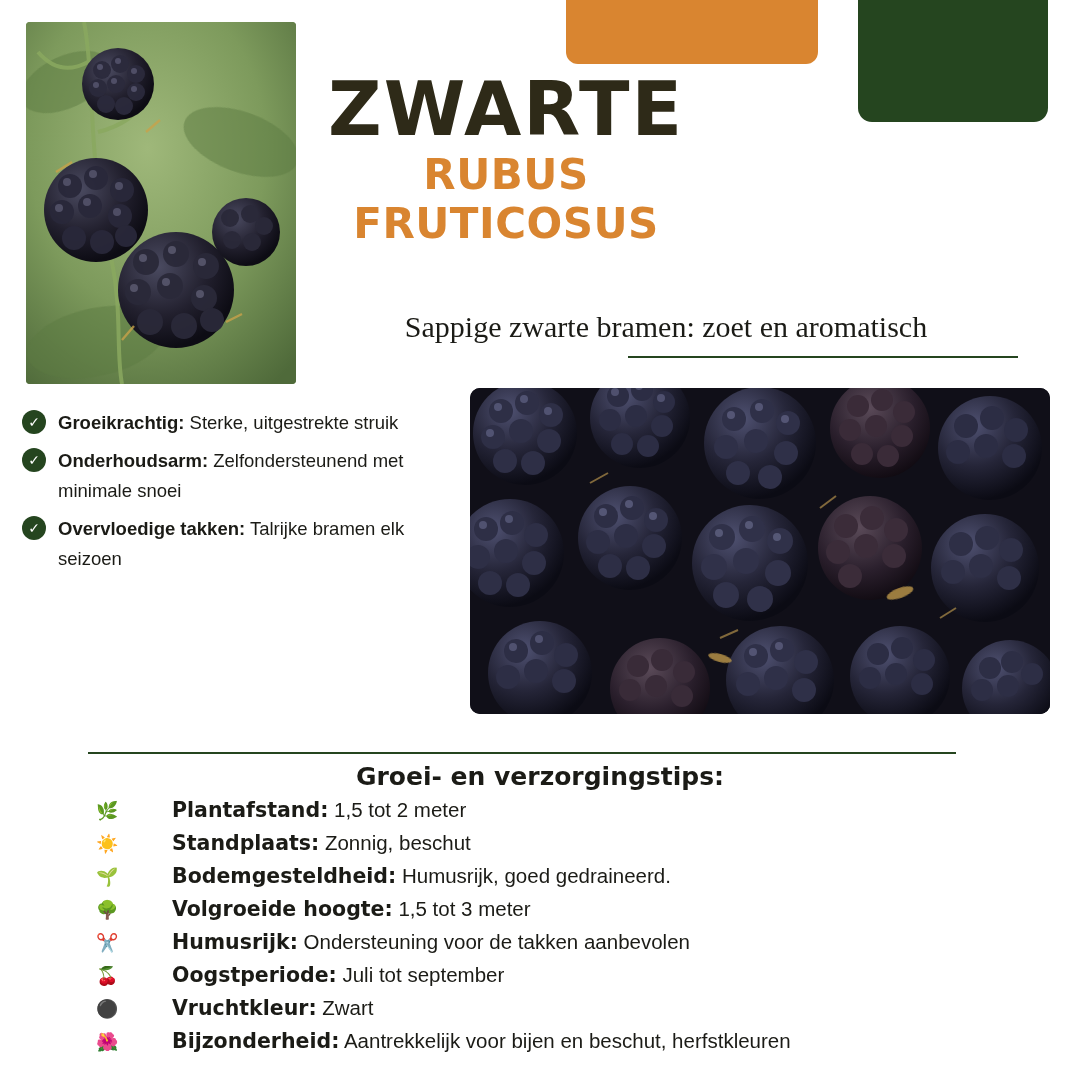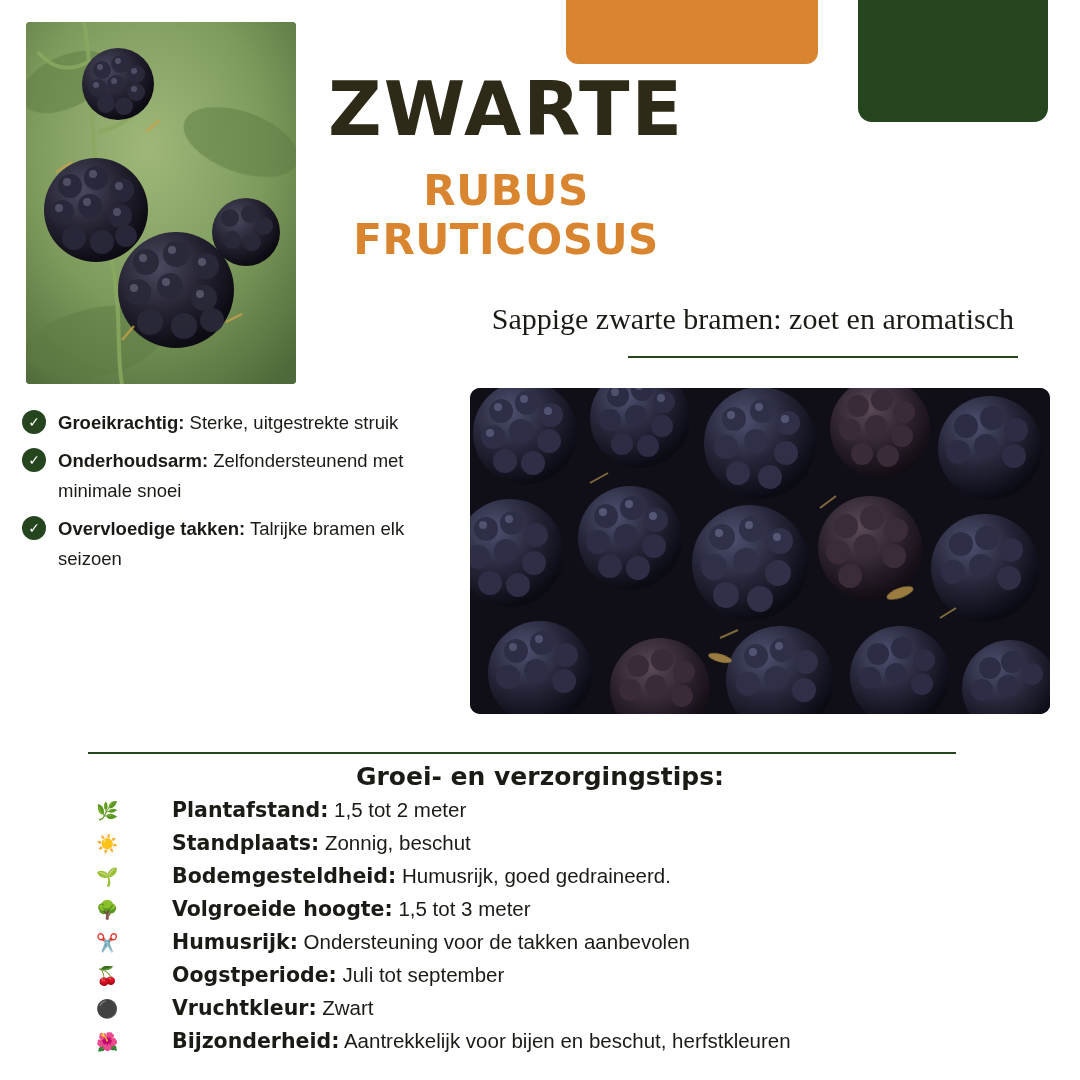--- a/index.html
+++ b/index.html
@@ -59,27 +59,27 @@
     width: 376px;
   }
   .subtitle-latin {
     font-family: "DejaVu Sans", sans-serif;
     font-weight: 700;
     font-size: 42px;
     letter-spacing: 0.5px;
     color: #d98530;
     text-align: center;
     width: 376px;
-    margin-top: 20px;
+    margin-top: 4px;
   }
   .tagline {
     position: absolute;
-    left: 318px; top: 302px;
+    left: 318px; top: 310px;
     width: 700px;
-    text-align: right;
+    text-align: center;
     font-family: "Liberation Serif", serif;
     font-size: 30px;
     color: #1b1b16;
     padding-right: 4px;
   }
   .tagline-rule {
     position: absolute;
     left: 628px; top: 356px;
     width: 390px; height: 2px;
     background: #25451f;

